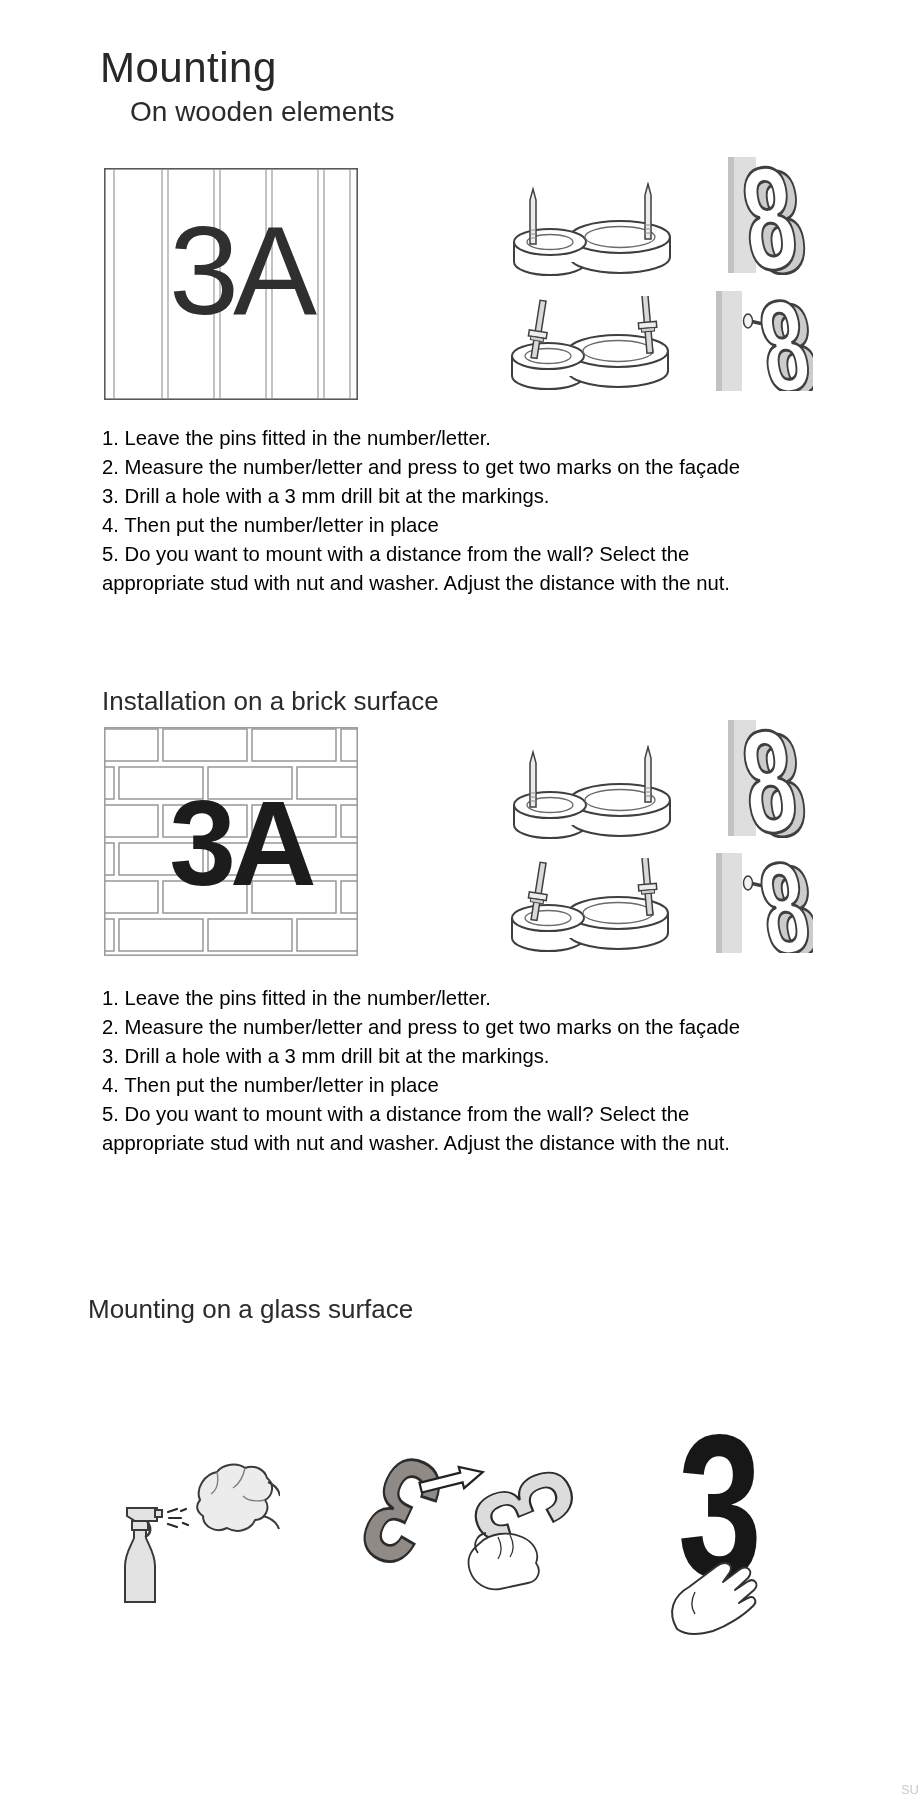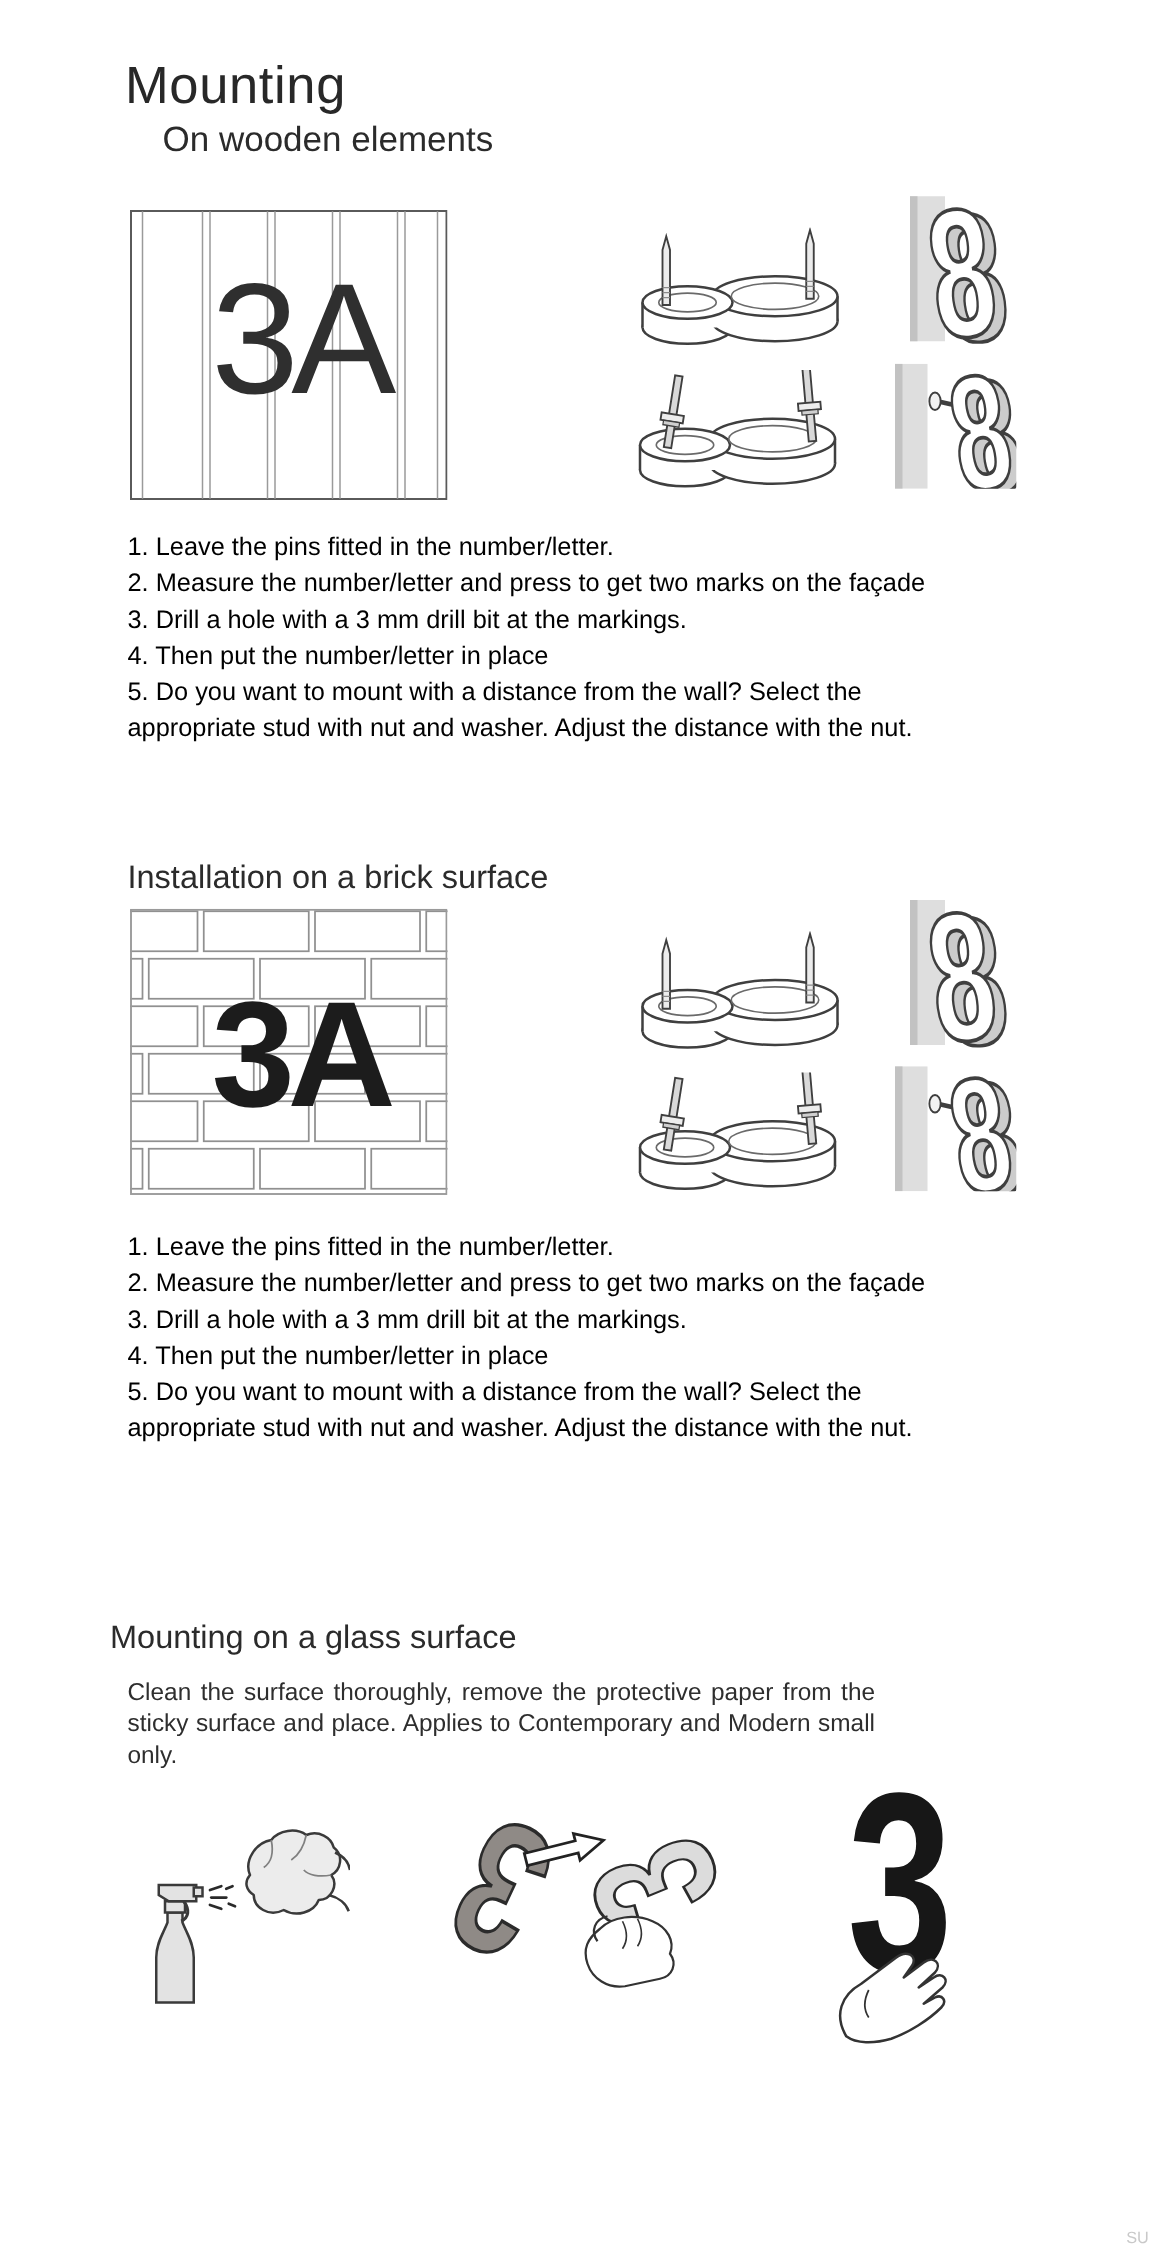--- a/index.html
+++ b/index.html
@@ -180,21 +180,20 @@
 
   <div class="abs steps second">
     <p>1. Leave the pins fitted in the number/letter.</p>
     <p>2. Measure the number/letter and press to get two marks on the façade</p>
     <p>3. Drill a hole with a 3 mm drill bit at the markings.</p>
     <p>4. Then put the number/letter in place</p>
     <p>5. Do you want to mount with a distance from the wall? Select the appropriate stud with nut and washer. Adjust the distance with the nut.</p>
   </div>
 
   <h2 class="abs sec-heading" style="left:88px;top:1294px">Mounting on a glass surface</h2>
-  <p class="abs glass-body">Clean the surface thoroughly, remove the protective paper from the sticky surface and place. Applies to Contemporary and Modern small only.</p>
 
   <svg class="abs" style="left:105px;top:1460px" width="175" height="150" viewBox="0 0 175 150">
     <g fill="#e3e3e3" stroke="#3a3a3a" stroke-width="2">
       <path d="M20,142 L20,106 C20,94 26,86 29,78 L29,70 L41,70 L41,78 C44,86 50,94 50,106 L50,142 Z"></path>
       <rect x="27" y="61" width="16" height="9"></rect>
       <path d="M22,48 L52,48 L52,61 L30,61 L22,56 Z"></path>
       <rect x="50" y="50" width="7" height="7"></rect>
       <path d="M42,61 C47,68 46,74 40,77" fill="none" stroke-width="2.5"></path>
     </g>
     <g stroke="#2a2a2a" stroke-width="2.2" stroke-linecap="round">

